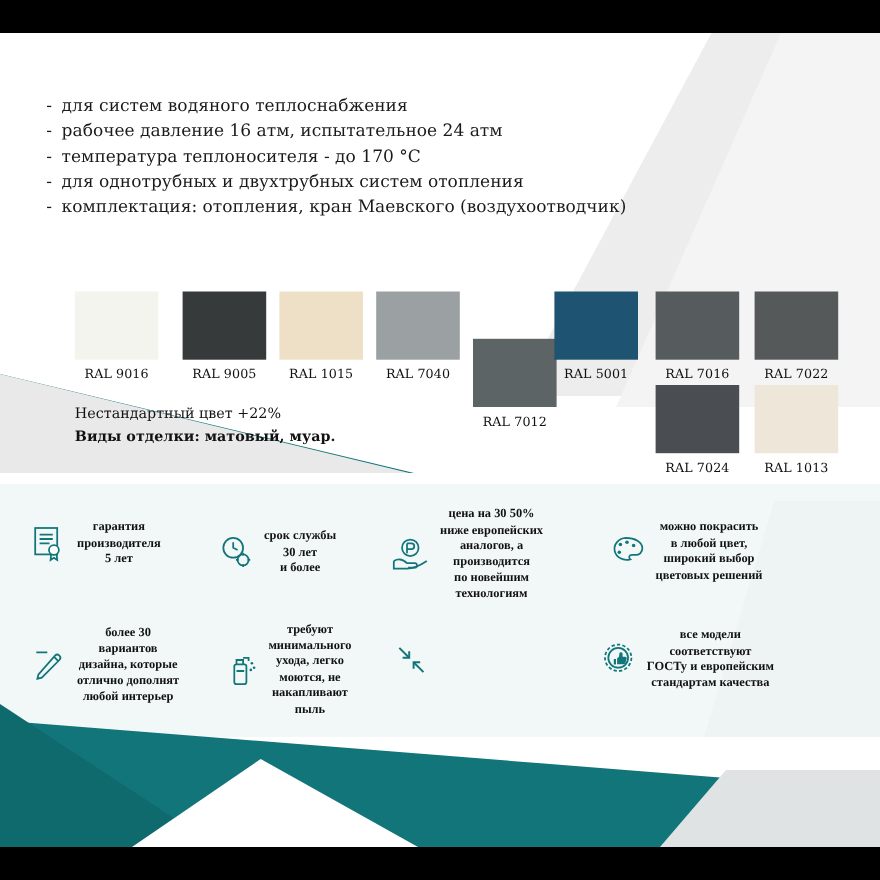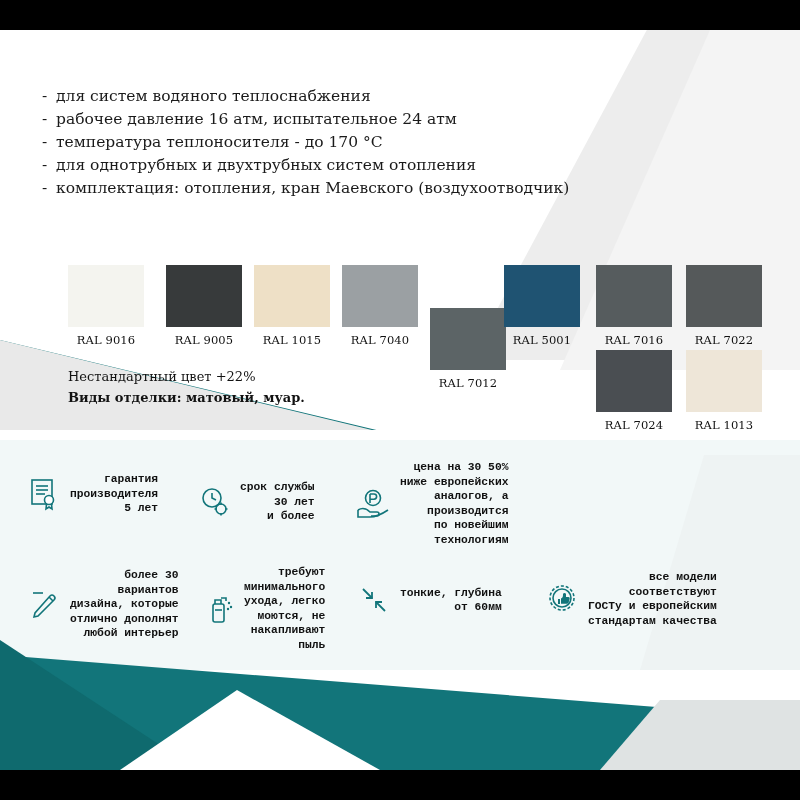--- a/index.html
+++ b/index.html
@@ -179,26 +179,26 @@
   .feature .ico {
     flex: 0 0 auto;
     width: 44px;
     height: 44px;
     display: flex;
     align-items: center;
     justify-content: center;
     color: #12757a;
   }
   .feature .txt {
-    font-family: Liberation Mono, monospace;
+    font-family: Liberation Serif, serif;
     font-size: 11.3px;
     line-height: 14.5px;
     color: #111111;
     font-weight: bold;
-    text-align: right;
+    text-align: center;
     padding-left: 4px;
     white-space: pre-line;
   }
   svg { display:block; }
 </style>
 </head>
 <body>
 
 <div id="page">
 
@@ -330,20 +330,35 @@
       </svg>
     </span>
     <span class="txt">цена на 30 50%
 ниже европейских
 аналогов, а
 производится
 по новейшим
 технологиям</span>
   </div>
 
+  <div class="feature" style="left:548px; top:472px; width:230px;">
+    <span class="ico">
+      <svg width="34" height="34" viewBox="0 0 34 34" fill="none" stroke="#12757a" stroke-width="1.6">
+        <path d="M16 5 a11 10 0 1 0 4 19.5 c-2 -1.5 -1 -4 1.5 -4 H25 a6 6 0 0 0 6 -6 C31 8.5 24 5 16 5 z"></path>
+        <circle cx="11" cy="11" r="1.6" fill="#12757a" stroke="none"></circle>
+        <circle cx="10" cy="18" r="1.6" fill="#12757a" stroke="none"></circle>
+        <circle cx="17" cy="9" r="1.6" fill="#12757a" stroke="none"></circle>
+        <circle cx="23" cy="12" r="1.6" fill="#12757a" stroke="none"></circle>
+      </svg>
+    </span>
+    <span class="txt">можно покрасить
+в любой цвет,
+широкий выбор
+цветовых решений</span>
+  </div>
 
   <div class="feature" style="left:22px; top:568px; width:175px;">
     <span class="ico">
       <svg width="34" height="34" viewBox="0 0 34 34" fill="none" stroke="#12757a" stroke-width="1.6">
         <path d="M8 26 L7 30 L11 29 L27 13 a2.8 2.8 0 0 0 -4 -4 z"></path>
         <path d="M22 10 l4 4"></path>
         <path d="M6 6 h10"></path>
       </svg>
     </span>
     <span class="txt">более 30
@@ -375,22 +390,20 @@
 
   <div class="feature" style="left:352px; top:578px; width:175px;">
     <span class="ico">
       <svg width="34" height="34" viewBox="0 0 34 34" fill="none" stroke="#12757a" stroke-width="1.8">
         <path d="M6 6 L15 15"></path>
           <path d="M15 9 V15 H9"></path>
         <path d="M28 28 L19 19"></path>
           <path d="M19 25 V19 H25"></path>
       </svg>
     </span>
-    <span class="txt">тонкие, глубина
-от 60мм</span>
   </div>
 
   <div class="feature" style="left:540px; top:570px; width:240px;">
     <span class="ico">
       <svg width="36" height="36" viewBox="0 0 36 36" fill="none" stroke="#12757a" stroke-width="1.6">
         <circle cx="18" cy="17" r="12" stroke-dasharray="3 2"></circle>
         <circle cx="18" cy="17" r="9"></circle>
         <path d="M14 18 v5 h2 v-5 z" fill="#12757a" stroke="none"></path>
         <path d="M17 17.5 c2 -1 2 -2.5 2 -4.5 a1.6 1.6 0 0 1 3 0 v3 h2.4 a1.4 1.4 0 0 1 1.3 1.8 l-1.1 3.6 a2 2 0 0 1 -2 1.4 H17 z" fill="#12757a" stroke="none"></path>
       </svg>

